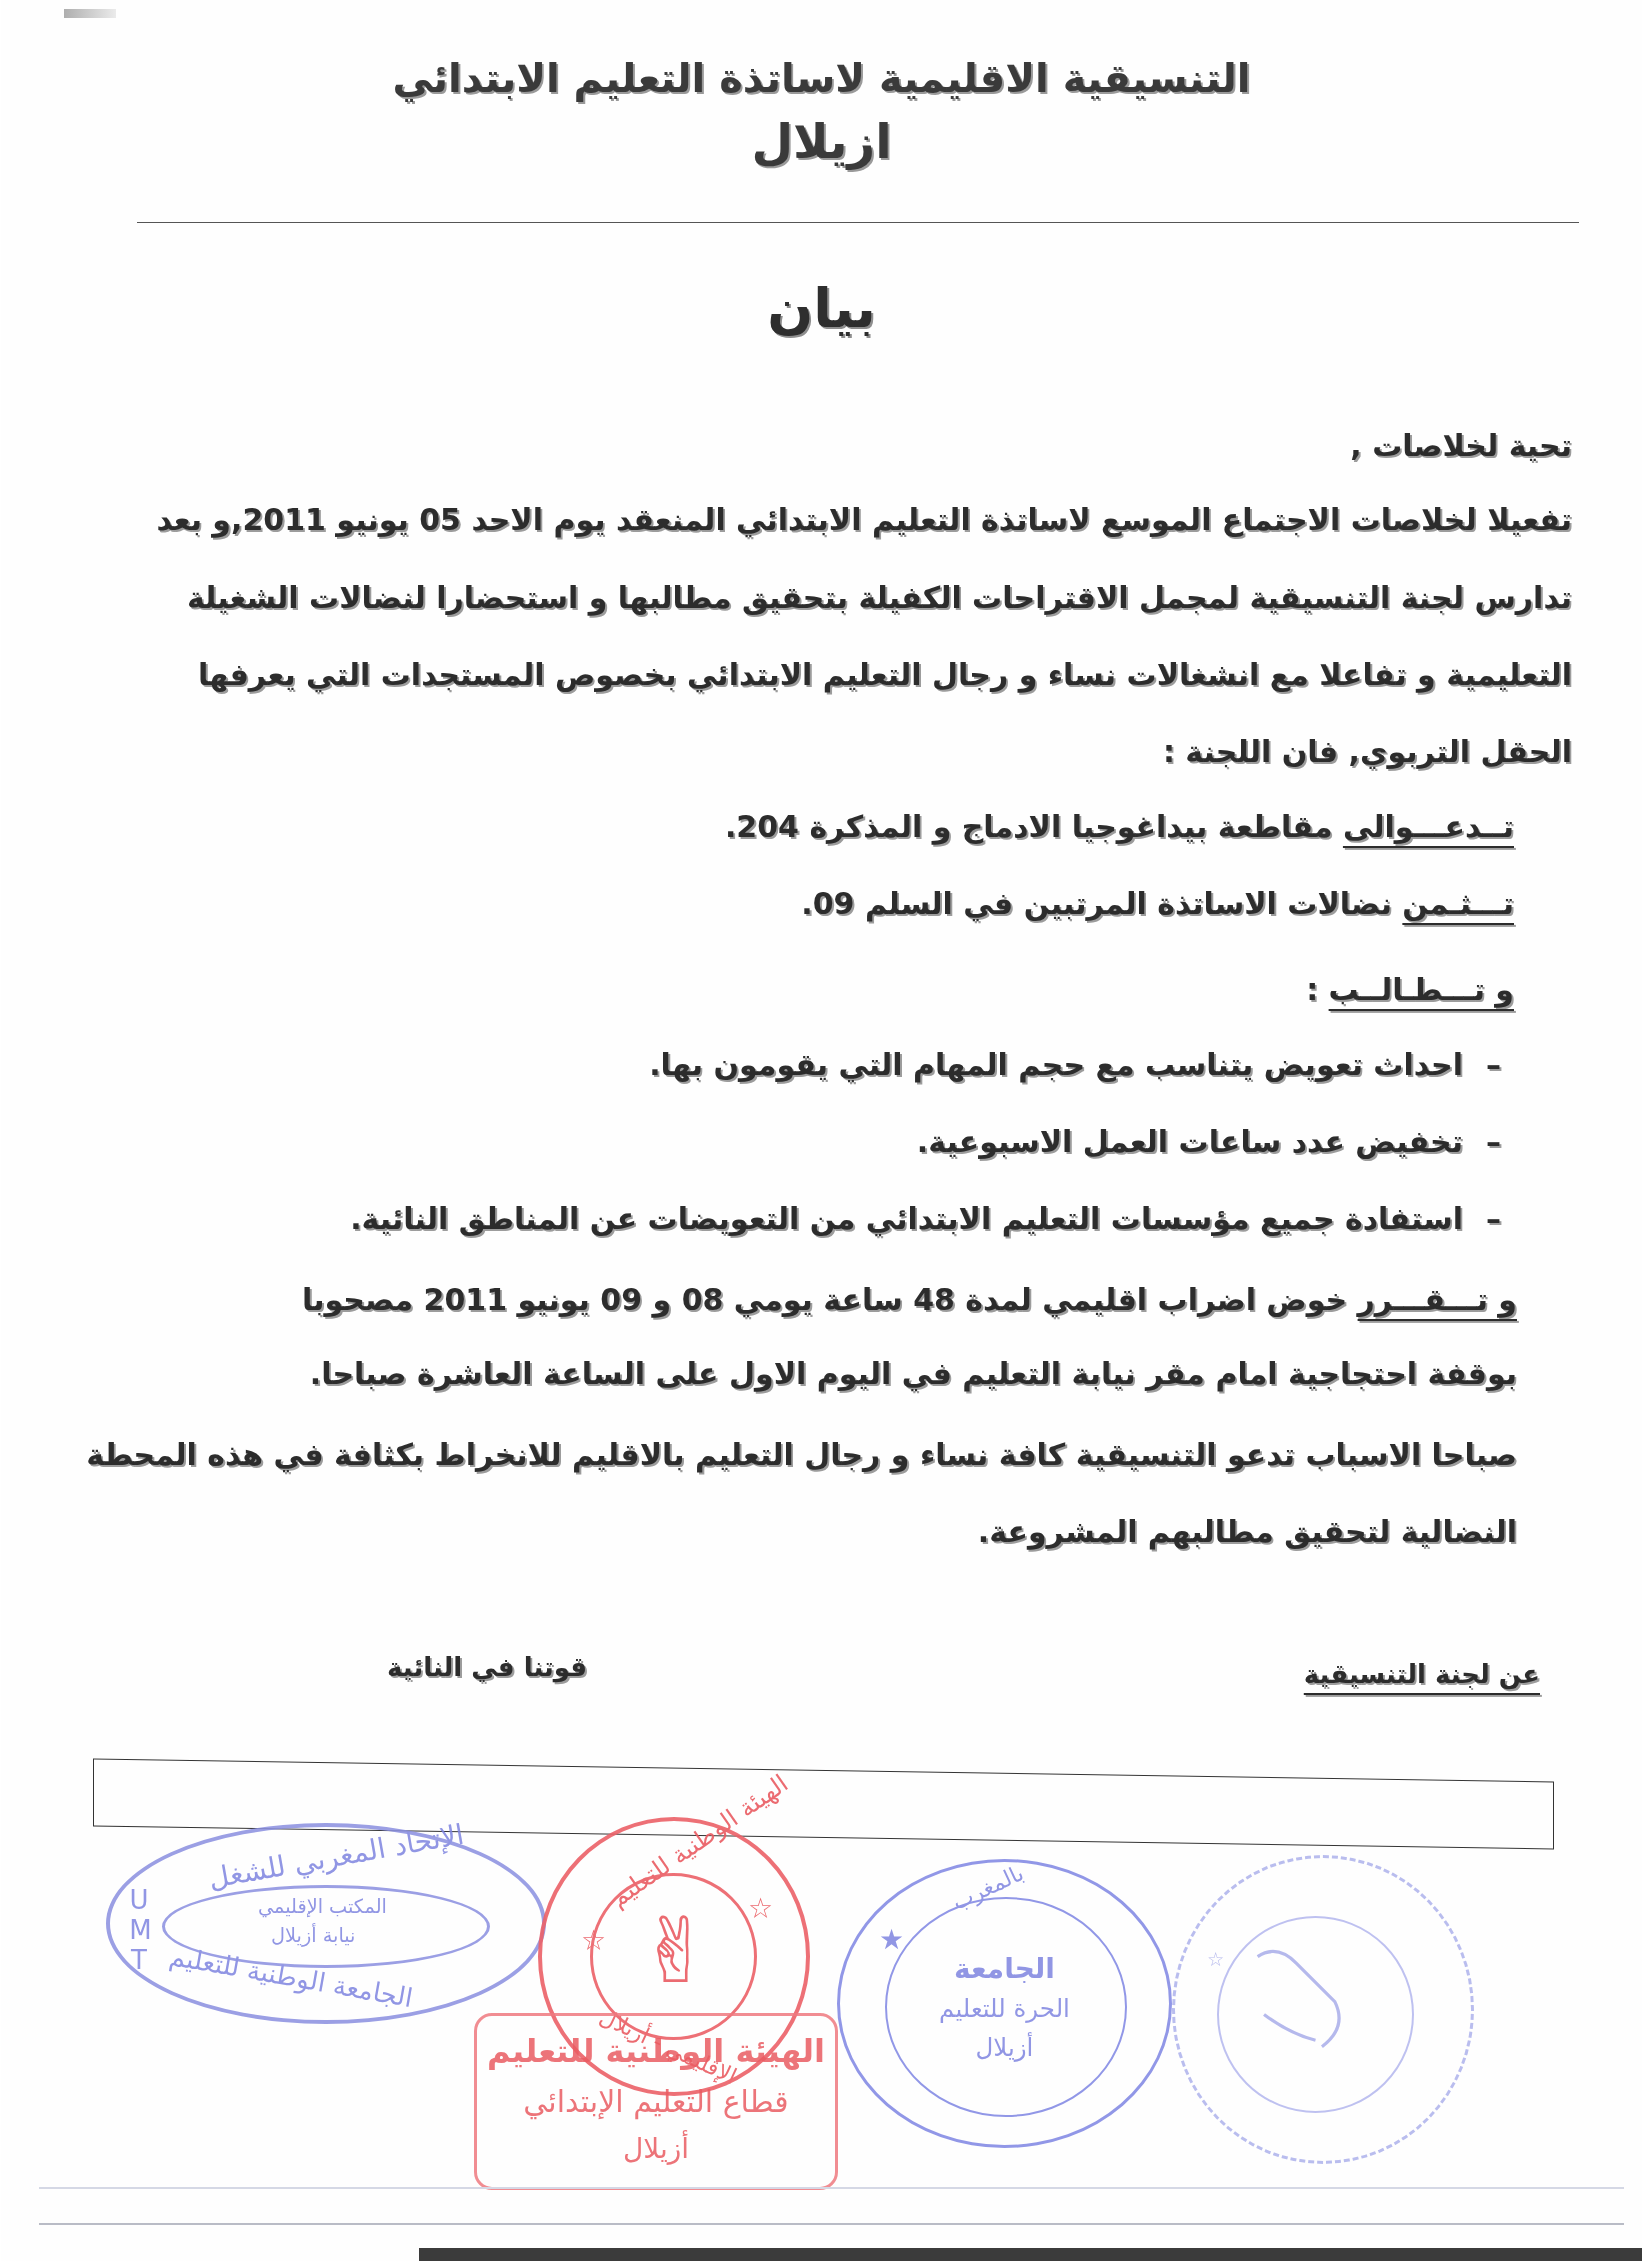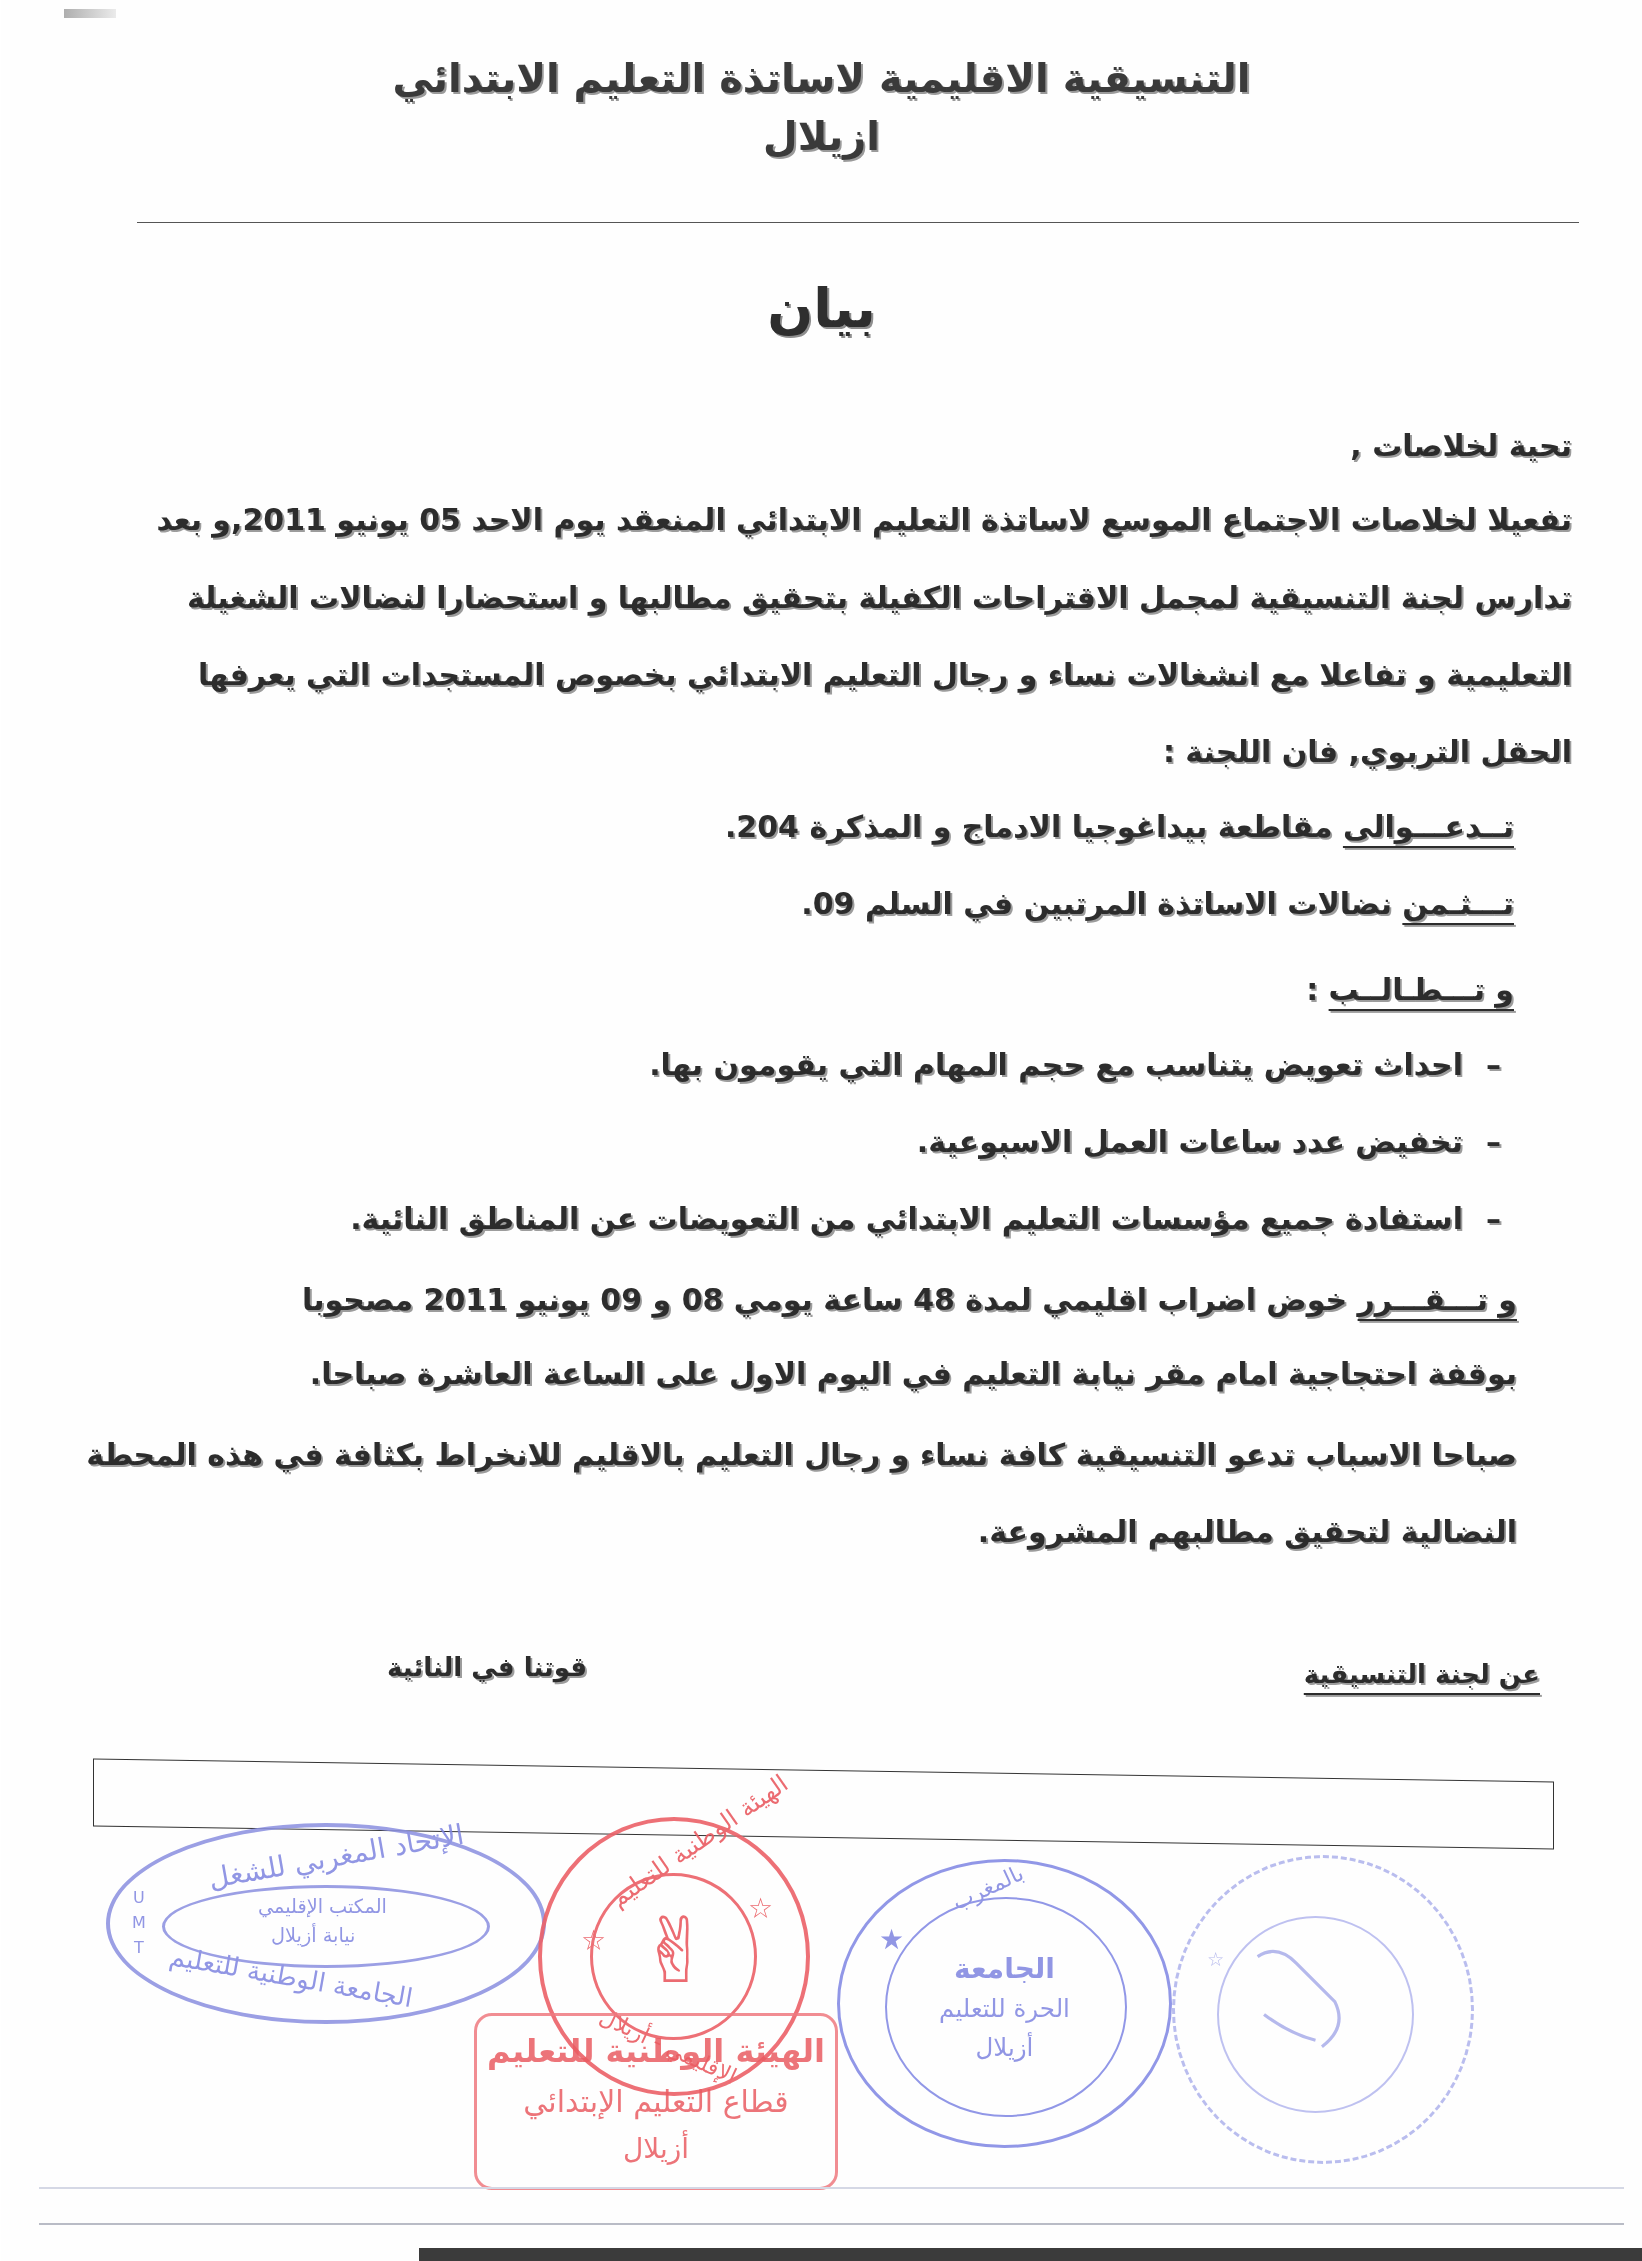--- a/index.html
+++ b/index.html
@@ -4,21 +4,21 @@
 <style>
   html, body { margin: 0; padding: 0; background: #ffffff; }
   body { width: 1643px; height: 2261px; position: relative; overflow: hidden;
          font-family: "DejaVu Sans", "Liberation Sans", sans-serif; color: #2a2a2a; }
   .page { position: absolute; inset: 0; background: #fefefe; }
   .scan-mark { position: absolute; left: 64px; top: 9px; width: 52px; height: 9px;
                background: linear-gradient(90deg, #9a9a9a, #e6e6e6); opacity: .8; }
   .org { position: absolute; left: 0; right: 0; text-align: center; color: #3a3a3a;
          font-weight: bold; text-shadow: 1.9px 1.9px 0 #9a9a9a; }
   .org-name { top: 55px; font-size: 40px; }
-  .org-city { top: 113px; font-size: 40px; }
+  .org-city { top: 113px; font-size: 48px; }
   .header-rule { position: absolute; left: 137px; width: 1442px; top: 222px; height: 0;
                  border-top: 1.9px solid #555; }
   .title { position: absolute; left: 0; right: 0; top: 277px; text-align: center;
            font-size: 54px; font-weight: bold; color: #2e2e2e; letter-spacing: 39px;
            text-shadow: 1.9px 1.9px 0 #8e8e8e; }
   .line { position: absolute; right: 71px; font-size: 30px; font-weight: bold; white-space: nowrap;
           color: #2c2c2c; text-shadow: 1.9px 1.9px 0 #9c9c9c; direction: rtl; }
   .lead { text-decoration: underline; text-underline-offset: 9px; text-decoration-thickness: 1.9px; }
   .bullet::before { content: "–"; margin-left: 23px; }
   .sig { position: absolute; font-size: 26px; font-weight: bold; color: #2c2c2c;
@@ -98,21 +98,21 @@
   <div class="sig sig-left">قوتنا في النائية</div>
 
   <div class="note-box"></div>
 
   <div class="stamp stamp-blue-oval">
     <div class="inner"></div>
     <div class="stamp-text blue" style="left:97px; top:13px; font-size:28px; transform:rotate(-10deg);">الإتحاد المغربي للشغل</div>
     <div class="stamp-text blue" style="left:148px; top:68px; font-size:19.3px;">المكتب الإقليمي</div>
     <div class="stamp-text blue" style="left:161px; top:97px; font-size:19.3px;">نيابة أزيلال</div>
     <div class="stamp-text blue" style="left:58px; top:135px; font-size:26px; transform:rotate(10deg);">الجامعة الوطنية للتعليم</div>
-    <div class="stamp-text blue" style="left:19.3px; top:58px; font-size:16px; width:19.3px; white-space:normal; word-break:break-all; line-height:25px; direction:ltr;">UMT</div>
+    <div class="stamp-text blue" style="left:19.3px; top:58px; font-size:26px; width:19.3px; white-space:normal; word-break:break-all; line-height:30px; direction:ltr;">UMT</div>
   </div>
 
   <div class="stamp stamp-red-circle">
     <div class="inner">
       <div class="stamp-text red" style="left:45px; top:26px; font-size:90px; line-height:97px;">✌</div>
     </div>
     <div class="stamp-text red" style="left:52px; top:5.2px; font-size:24.5px; transform:rotate(-35deg); transform-origin:center;">الهيئة الوطنية للتعليم</div>
     <div class="stamp-text red" style="left:39px; top:103px; font-size:28px;">☆</div>
     <div class="stamp-text red" style="left:206px; top:71px; font-size:28px;">☆</div>
     <div class="stamp-text red" style="left:52px; top:213px; font-size:22px; transform:rotate(25deg);">الإقليمي - أزيلال</div>

